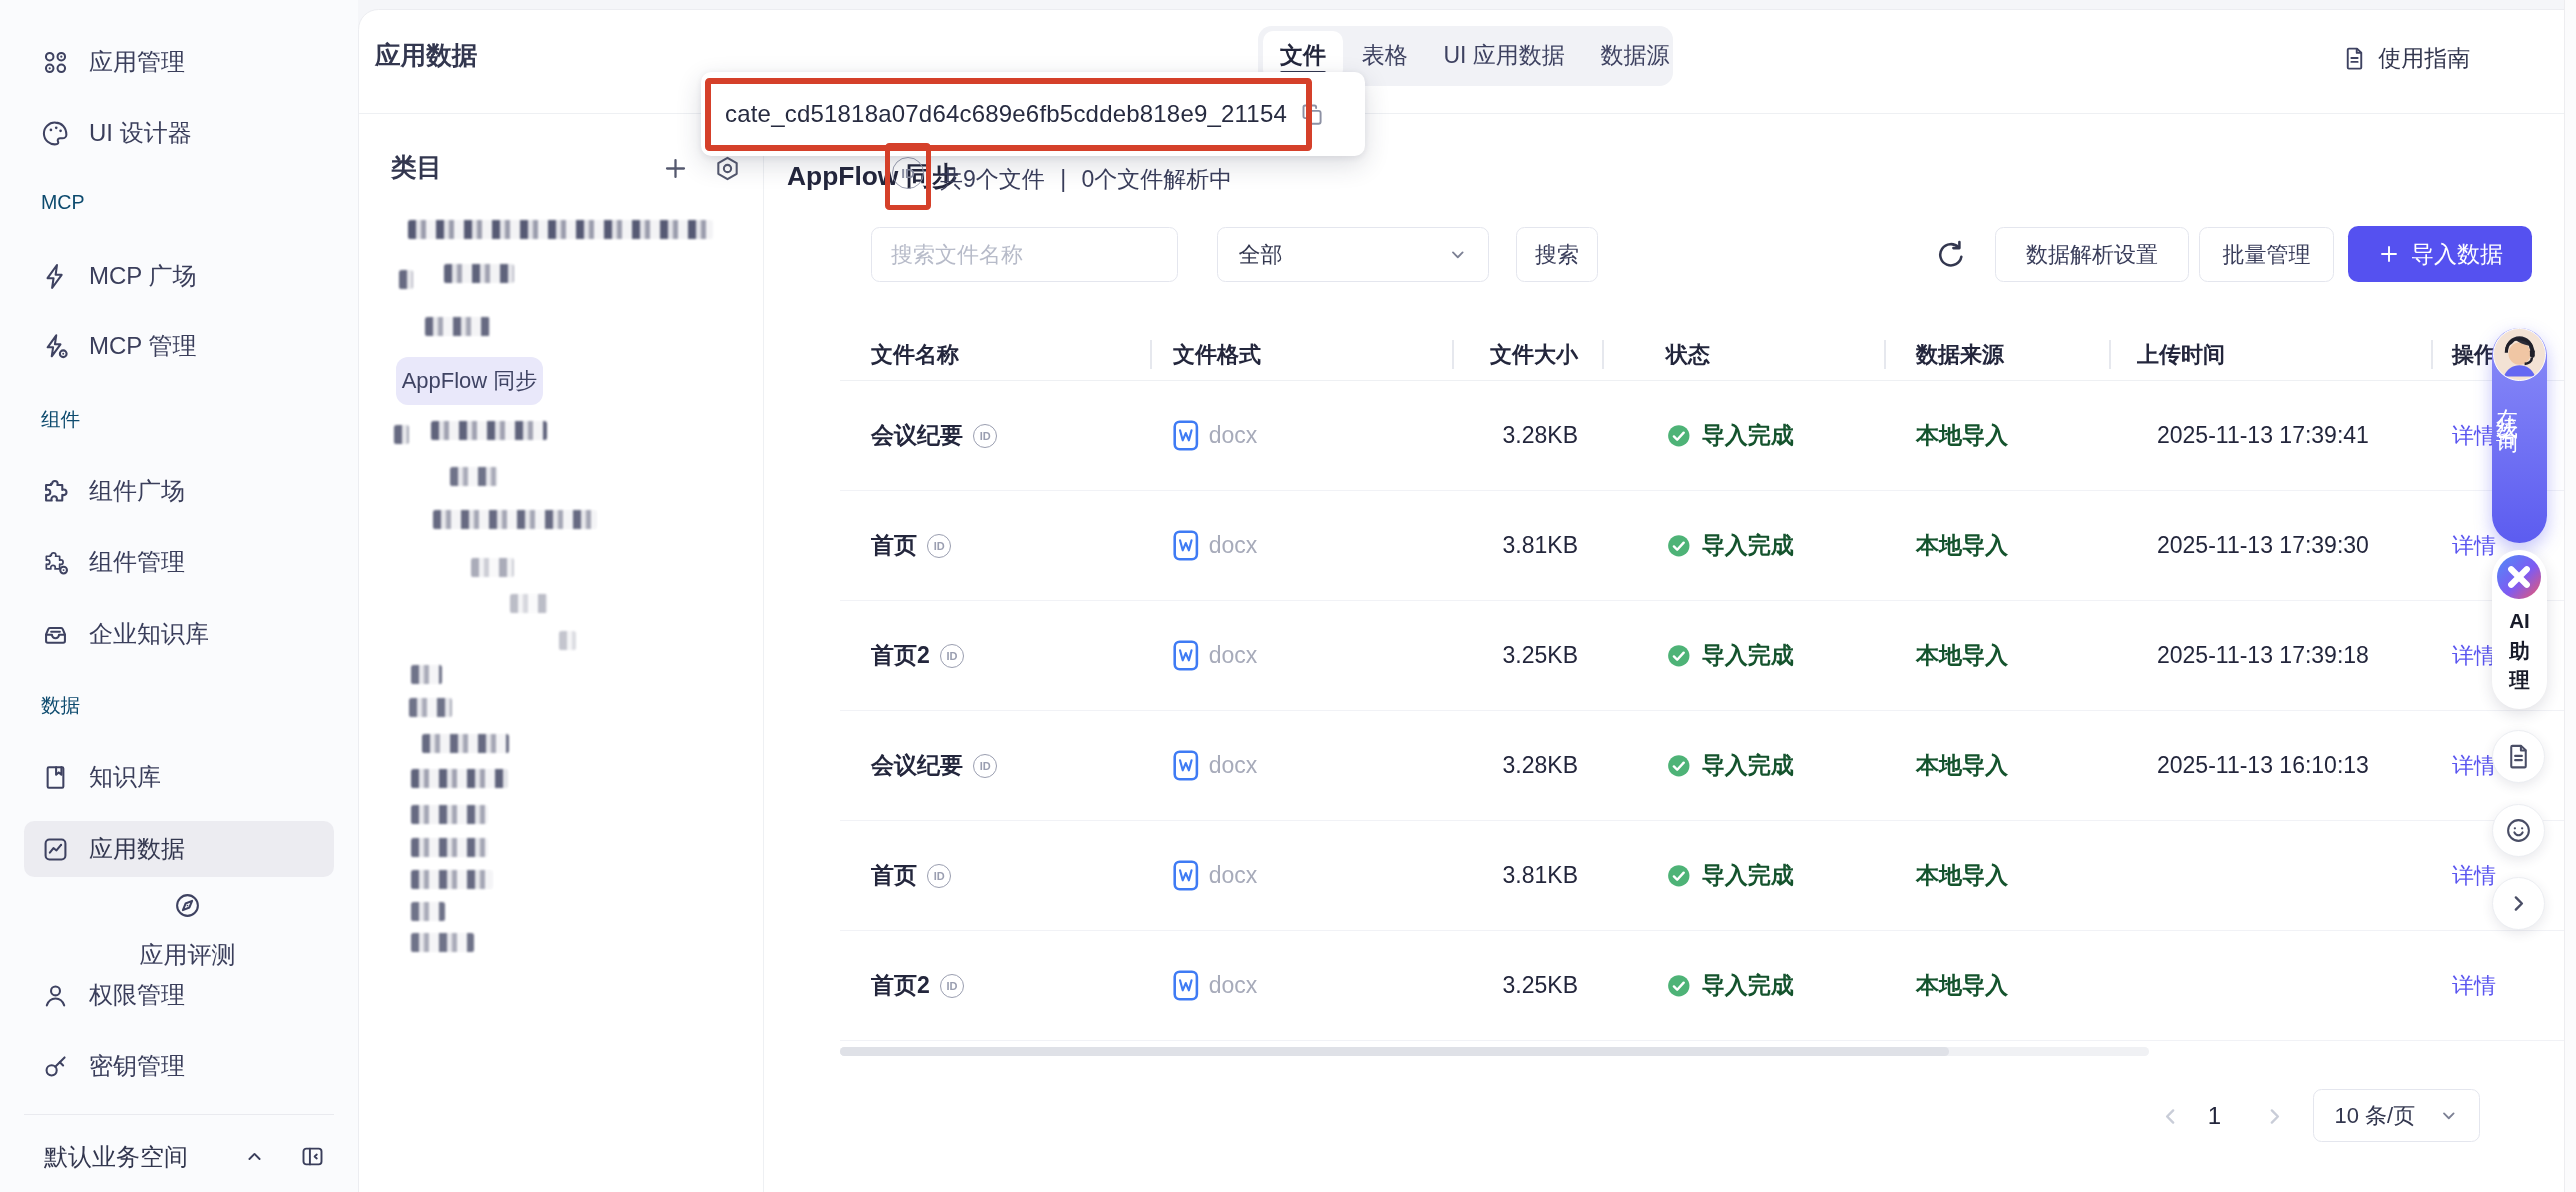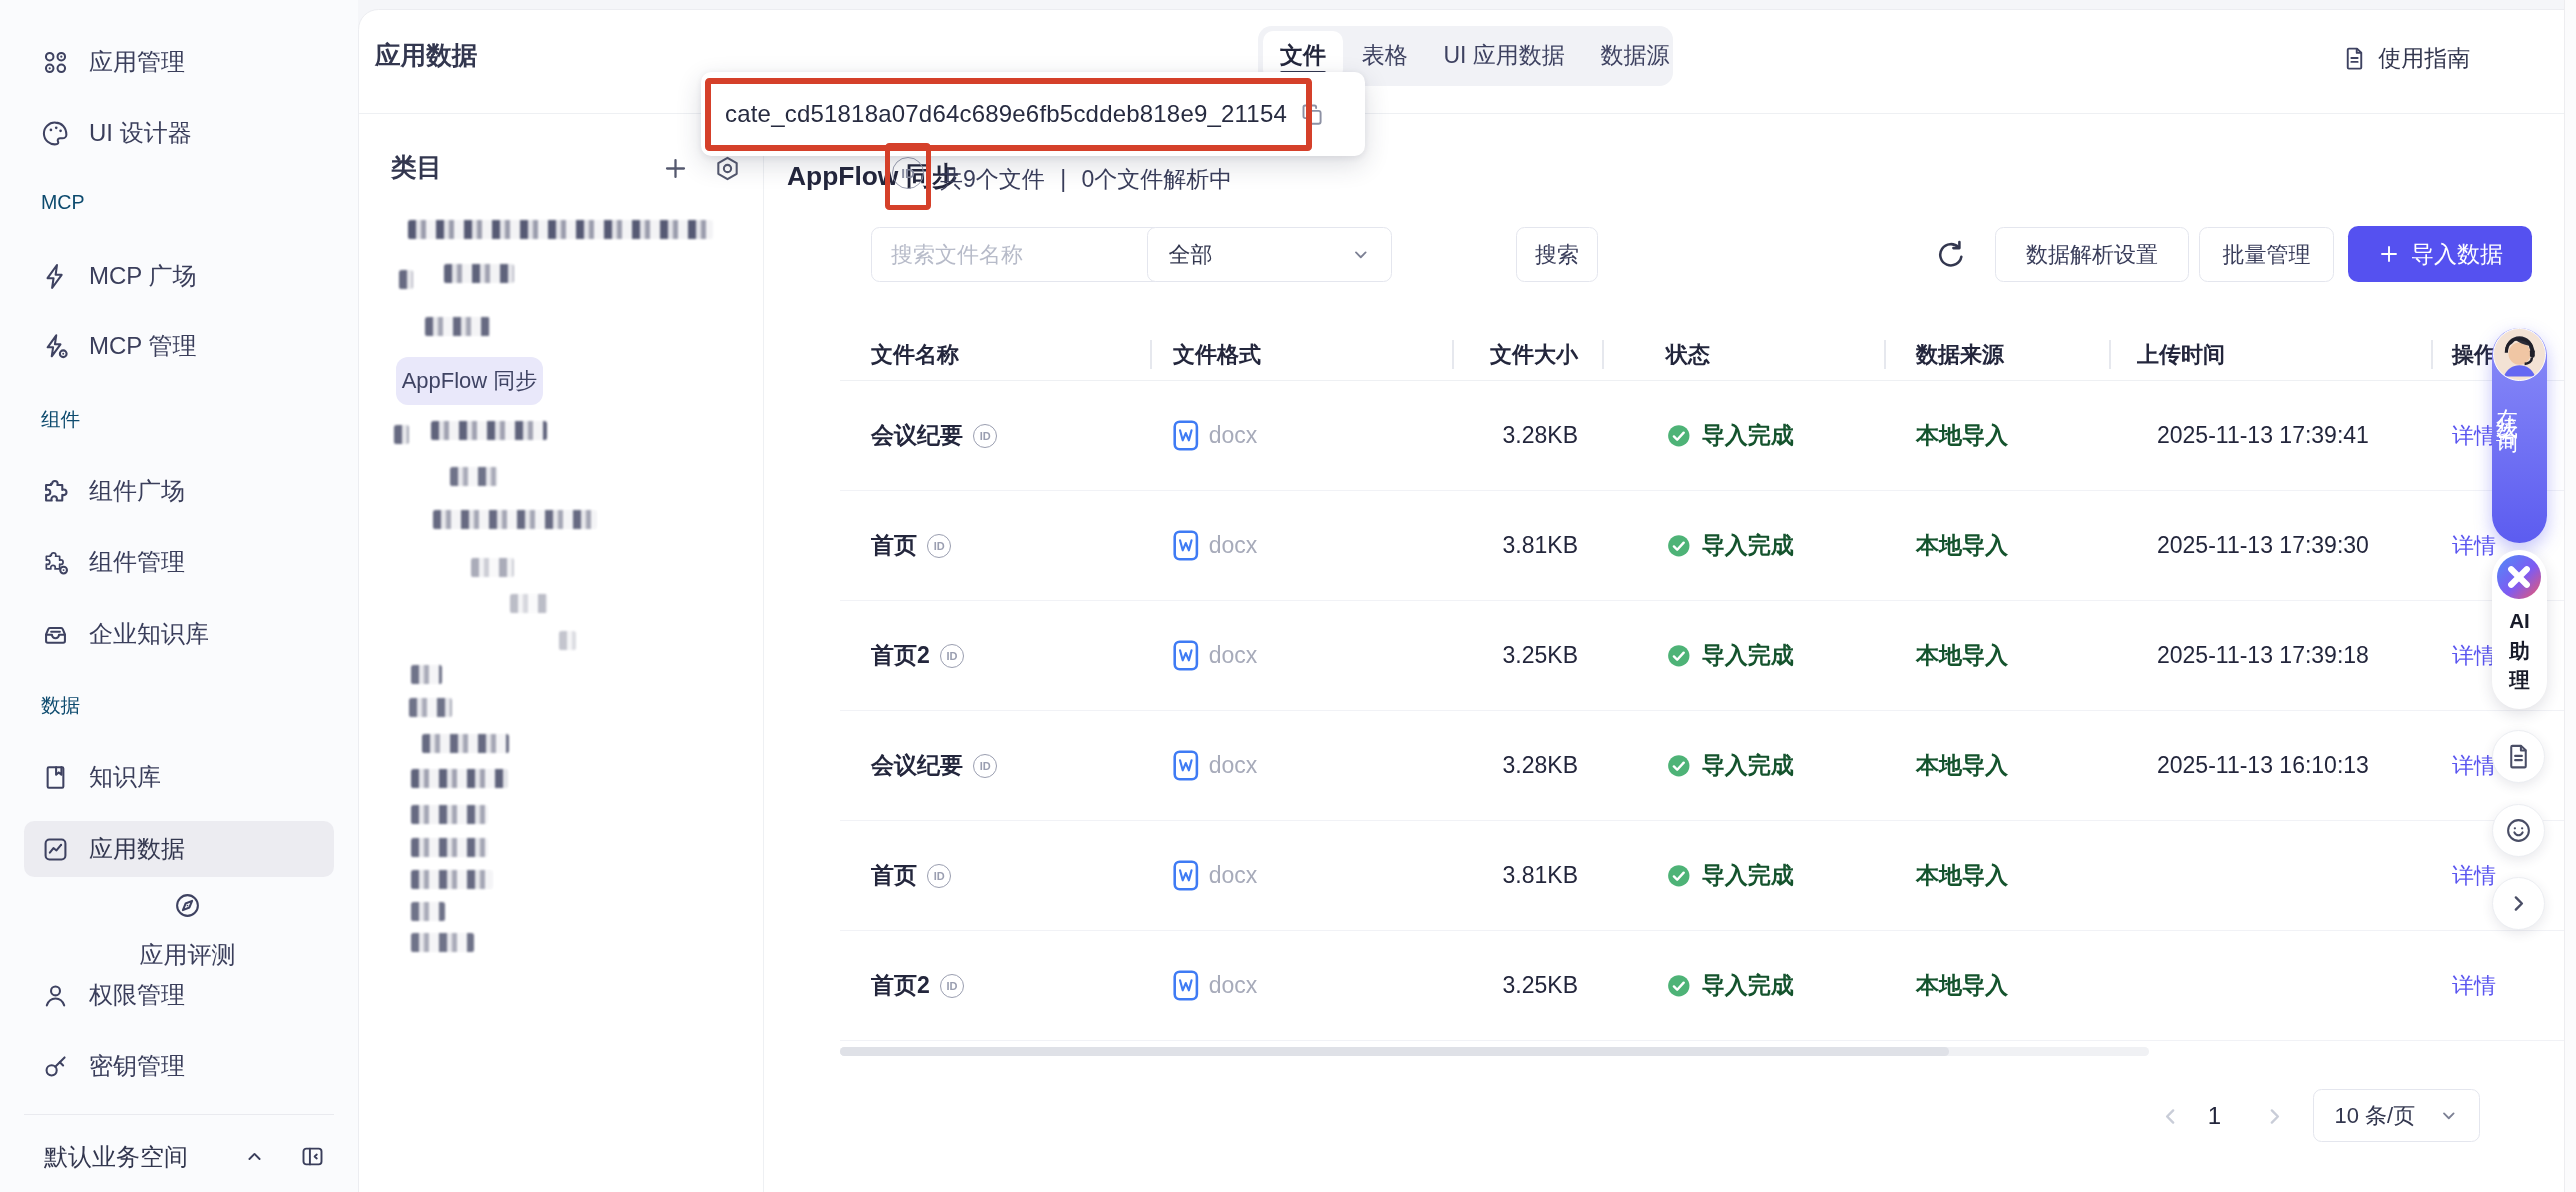--- a/index.html
+++ b/index.html
@@ -314,21 +314,21 @@
 
   <div class="cnt-title">AppFlow 同步</div>
   <span class="idb idb-big">ID</span>
   <div class="cnt-count">
     <span>共9个文件</span>
     <span>|</span>
     <span>0个文件解析中</span>
   </div>
 
   <input class="search-input" placeholder="搜索文件名称" style="">
-  <div class="select-box" style="left:1147px; top:227px; width:245px; height:55px;">
+  <div class="select-box" style="left:1217px; top:227px; width:272px; height:55px;">
     <span>全部</span>
     <span class="ic">
         <svg viewBox="0 0 24 24" fill="none" stroke="currentColor" stroke-width="1.7" stroke-linecap="round" stroke-linejoin="round">
           <path d="M7.5 9.8 12 14.3l4.5-4.5"></path>
         </svg>
       </span>
   </div>
   <button class="btn" style="left:1516px; top:227px; width:82px; height:55px;">搜索</button>
   <span class="refresh">
       <svg viewBox="0 0 24 24" fill="none" stroke="currentColor" stroke-width="1.7" stroke-linecap="round" stroke-linejoin="round">

